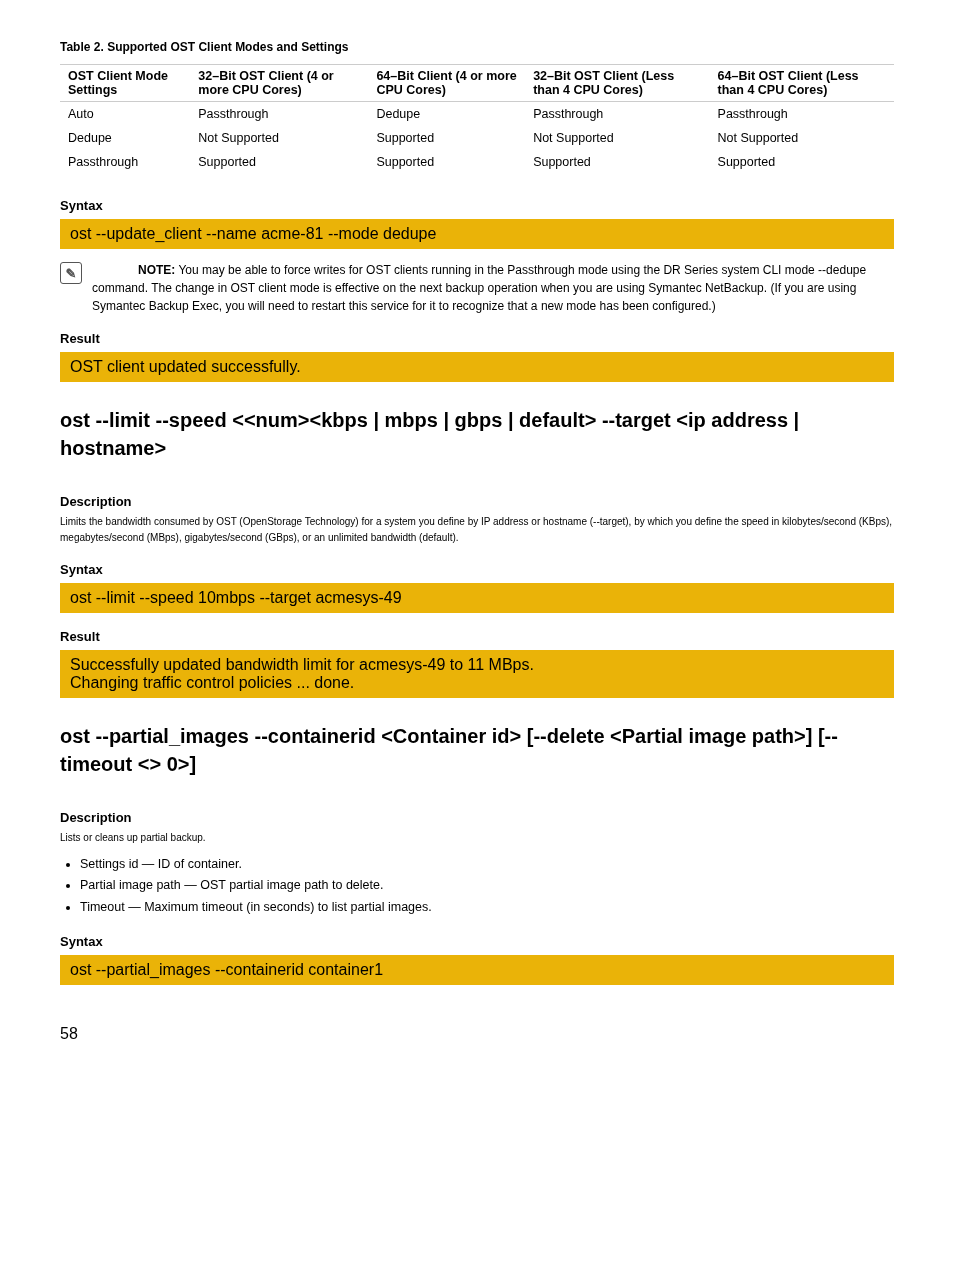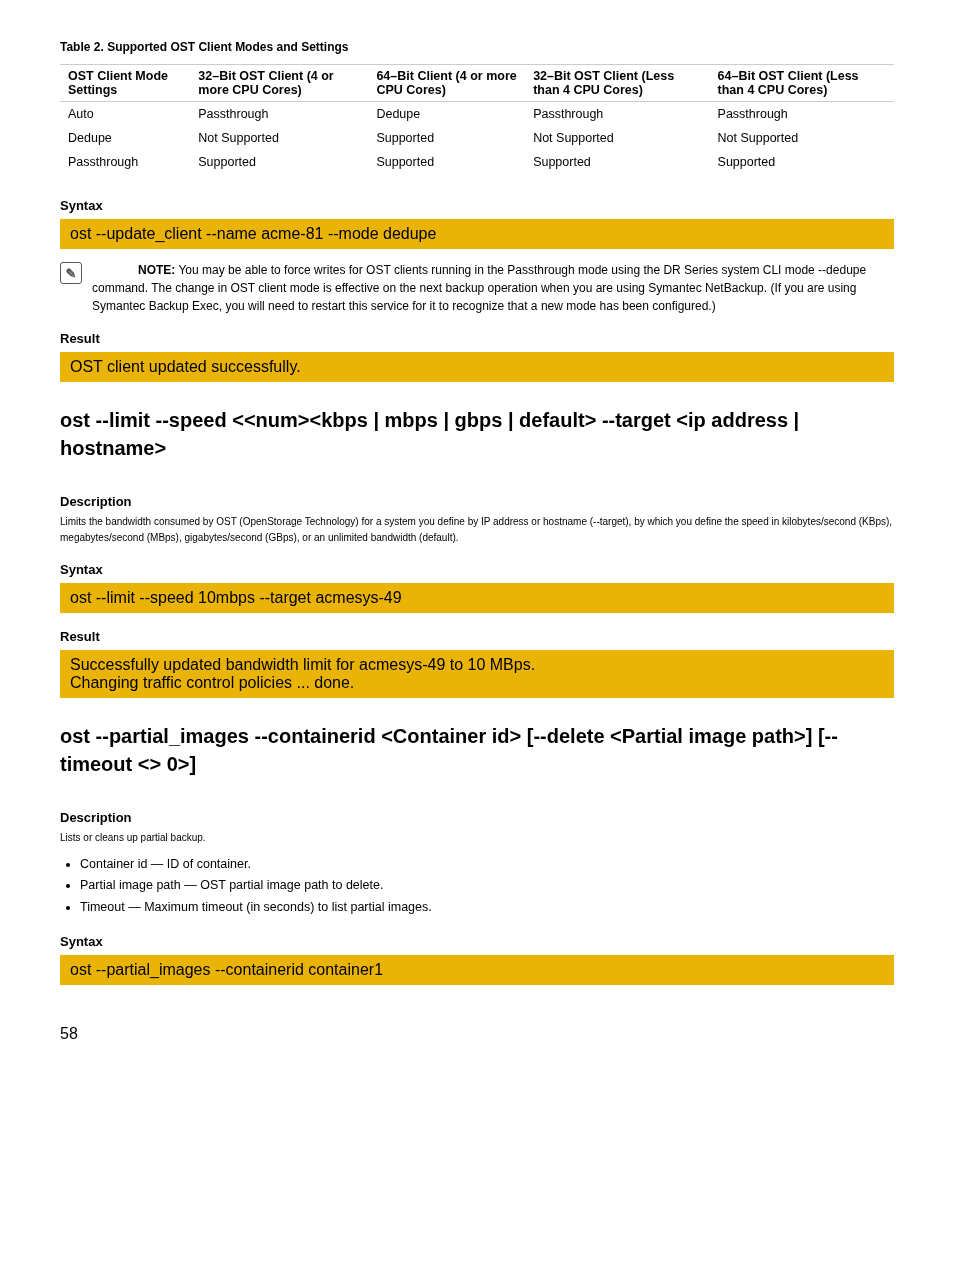--- a/index.html
+++ b/index.html
@@ -165,30 +165,30 @@
 
 <div class="command-heading">ost --limit --speed &lt;&lt;num&gt;&lt;kbps | mbps | gbps | default&gt; --target &lt;ip address | hostname&gt;</div>
 
 <div class="sub-heading">Description</div>
 <p class="description-text">Limits the bandwidth consumed by OST (OpenStorage Technology) for a system you define by IP address or hostname (--target), by which you define the speed in kilobytes/second (KBps), megabytes/second (MBps), gigabytes/second (GBps), or an unlimited bandwidth (default).</p>
 
 <div class="section-heading">Syntax</div>
 <code class="code-block">ost --limit --speed 10mbps --target acmesys-49</code>
 
 <div class="section-heading">Result</div>
-<code class="code-block">Successfully updated bandwidth limit for acmesys-49 to 10 MBps.
+<code class="code-block">Successfully updated bandwidth limit for acmesys-49 to 11 MBps.
 Changing traffic control policies ... done.</code>
 
 <div class="command-heading">ost --partial_images --containerid &lt;Container id&gt; [--delete &lt;Partial image path&gt;] [--timeout &lt;&gt; 0&gt;]</div>
 
 <div class="sub-heading">Description</div>
 <p class="description-text">Lists or cleans up partial backup.</p>
 
 <ul class="bullet-list" id="bullet-list">
-<li>Container id — ID of container.</li>
+<li>Settings id — ID of container.</li>
     <li>Partial image path — OST partial image path to delete.</li>
     <li>Timeout — Maximum timeout (in seconds) to list partial images.</li>
   </ul>
 
 <div class="section-heading">Syntax</div>
 <code class="code-block">ost --partial_images --containerid container1</code>
 
 <div class="page-number">58</div>
 
 </body></html>

